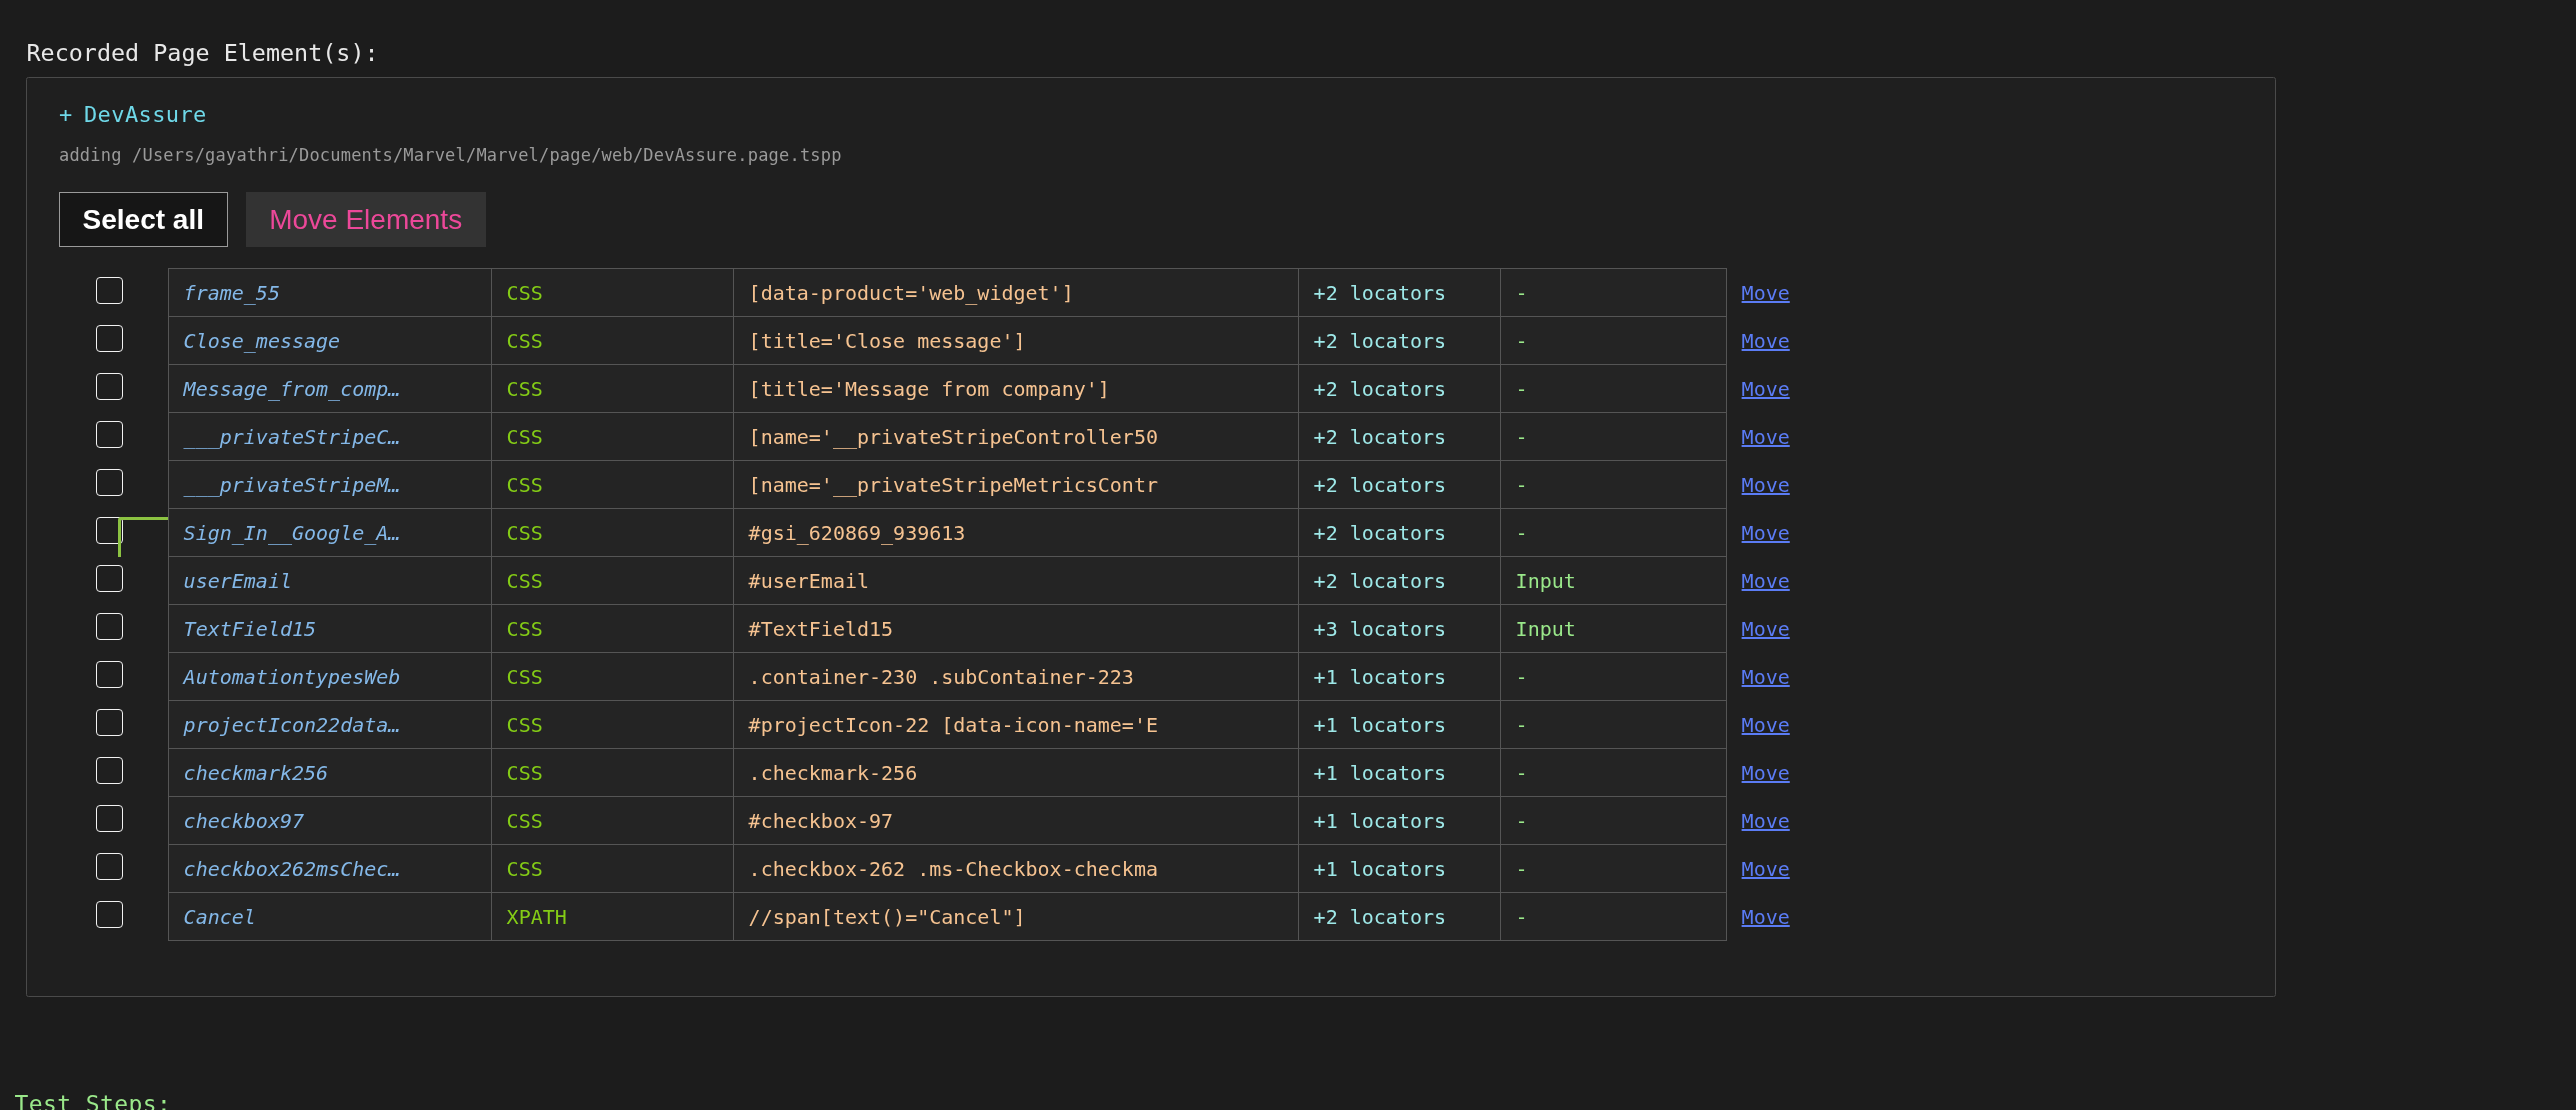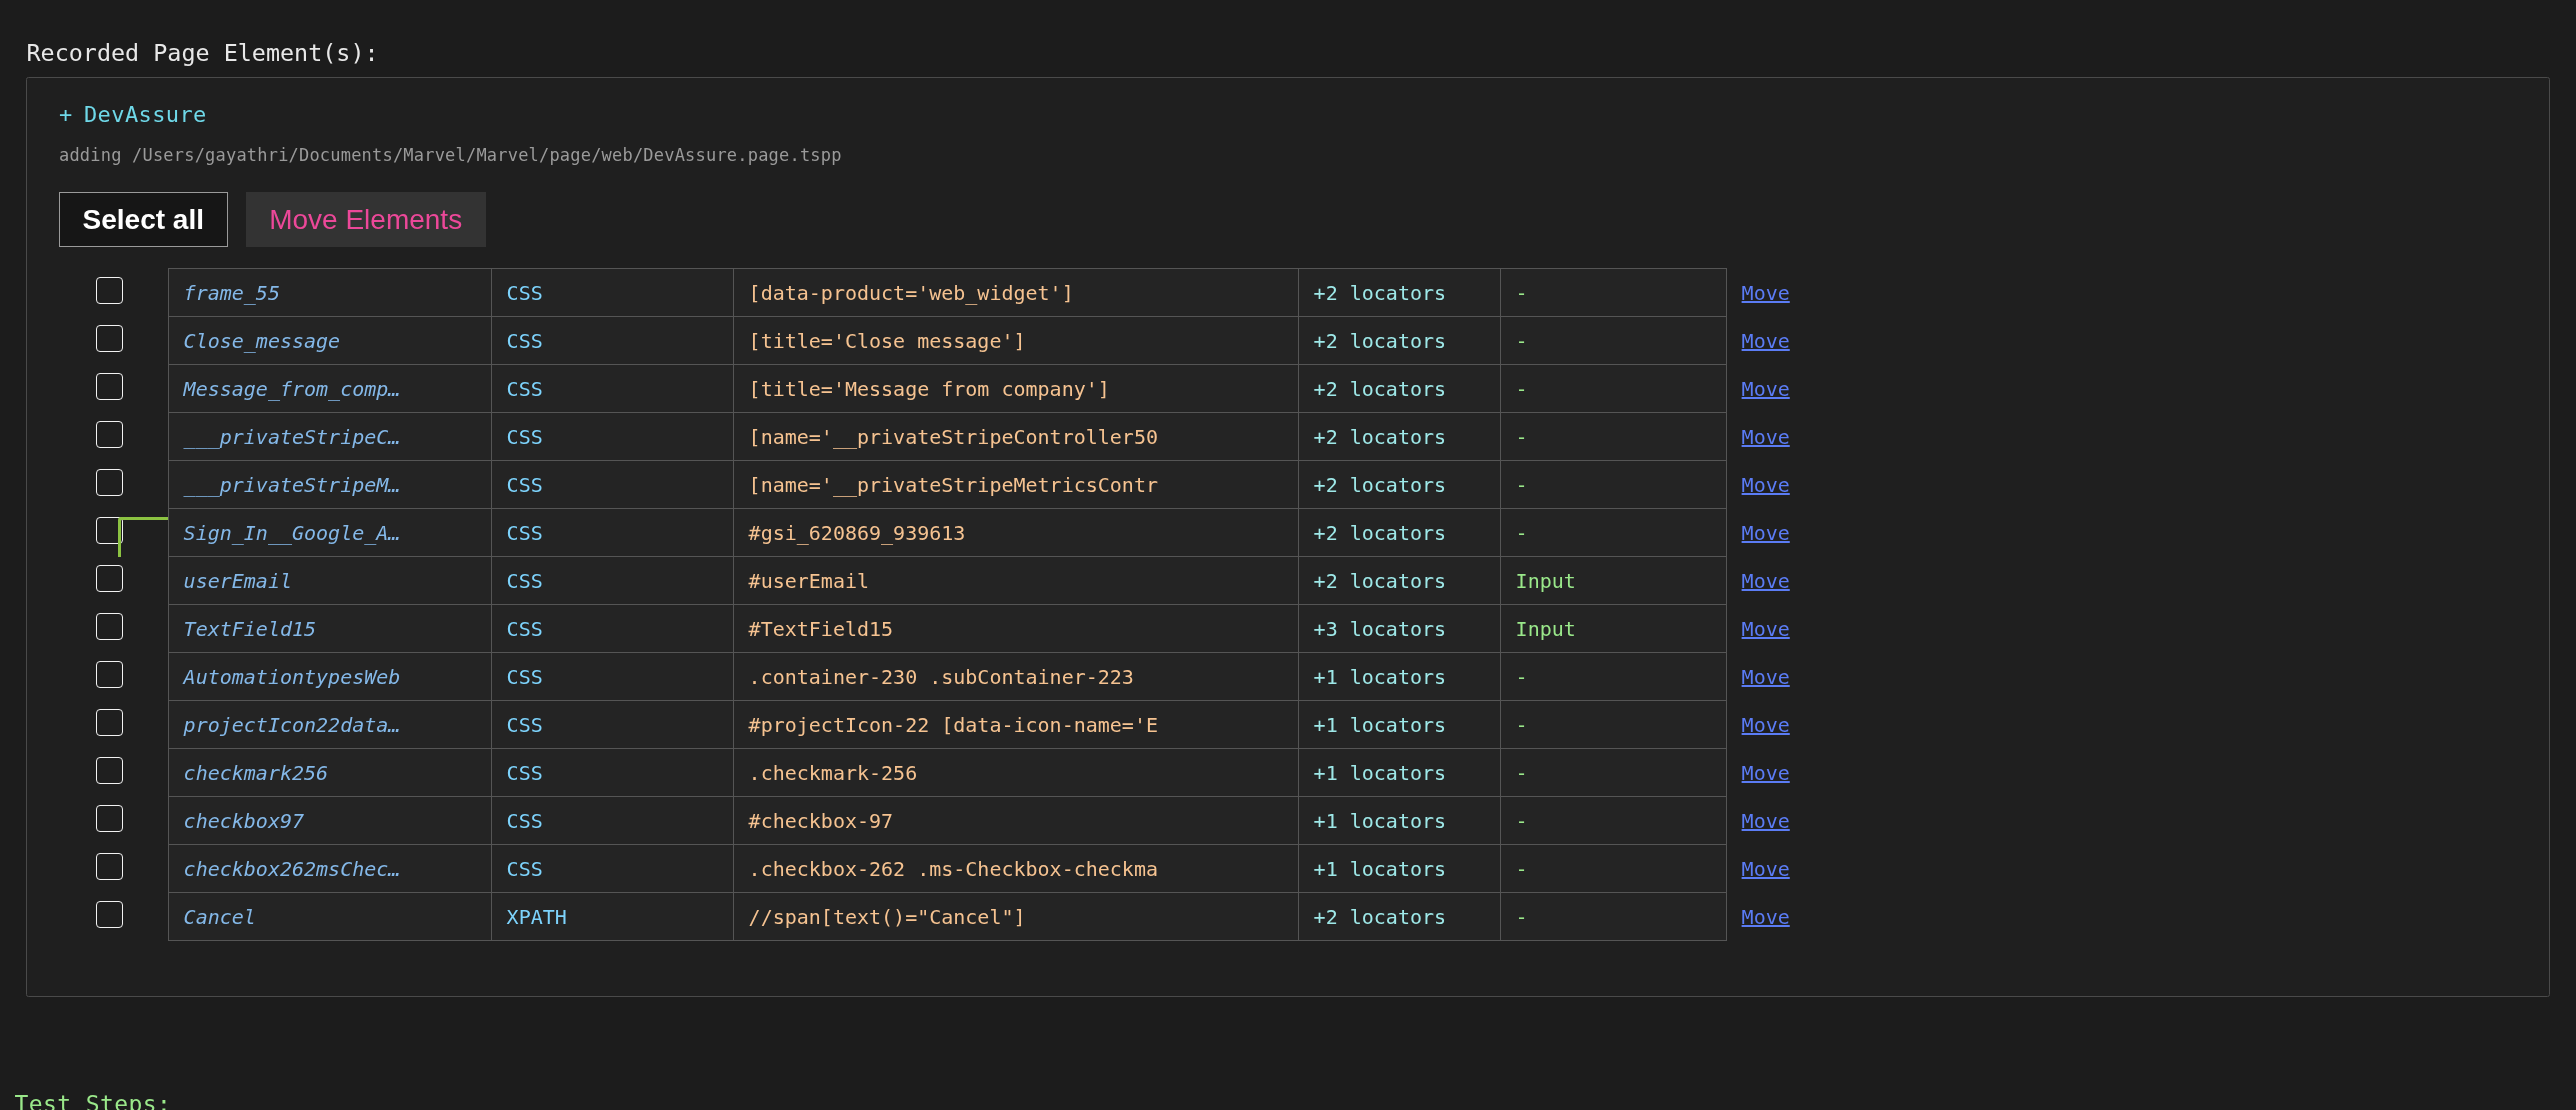--- a/index.html
+++ b/index.html
@@ -24,21 +24,21 @@
     font-family: "DejaVu Sans Mono", "Liberation Mono", monospace;
     letter-spacing: 0px;
     padding: 27.4px 0 0 14.5px;
     line-height: 1.2;
   }
 
   .panel {
     position: absolute;
     left: 26px;
     top: 77px;
-    width: 2524px;
+    width: 2250px;
     height: 920px;
     border: 1.6px solid #4a4a4a;
     border-radius: 2.4px;
     background: #1f1f1f;
   }
 
   .panel-inner { padding: 24px 32px 0 32px; }
 
   .page-node {
     color: #6fd8e8;
@@ -97,21 +97,21 @@
     white-space: nowrap;
     background: #242424;
   }
   td.c-check {
     border: none !important;
     background: transparent !important;
     width: 87px;
     padding: 0 0 0 13px;
   }
   td.c-name     { width: 323px; color: #84b8e8; padding-left: 32px; font-style: italic; }
-  td.c-type     { width: 242px; color: #7dd3fc; padding-left: 32px; }
+  td.c-type     { width: 242px; color: #84cc16; padding-left: 32px; }
   td.c-locator  { width: 565px; color: #f6c391; padding-left: 32px; }
   td.c-count    { width: 202px; color: #9ee8e8; padding-left: 22.6px;
                   border-left: 0.8px solid #555555; }
   td.c-eltype   { width: 226px; color: #9ae88a; padding-left: 22.6px; }
   td.c-move     { width: 210px; border: none !important;
                   background: transparent !important; padding-left: 31px; }
 
   .move-link {
     color: #5b7cf5;
     text-decoration: underline;

